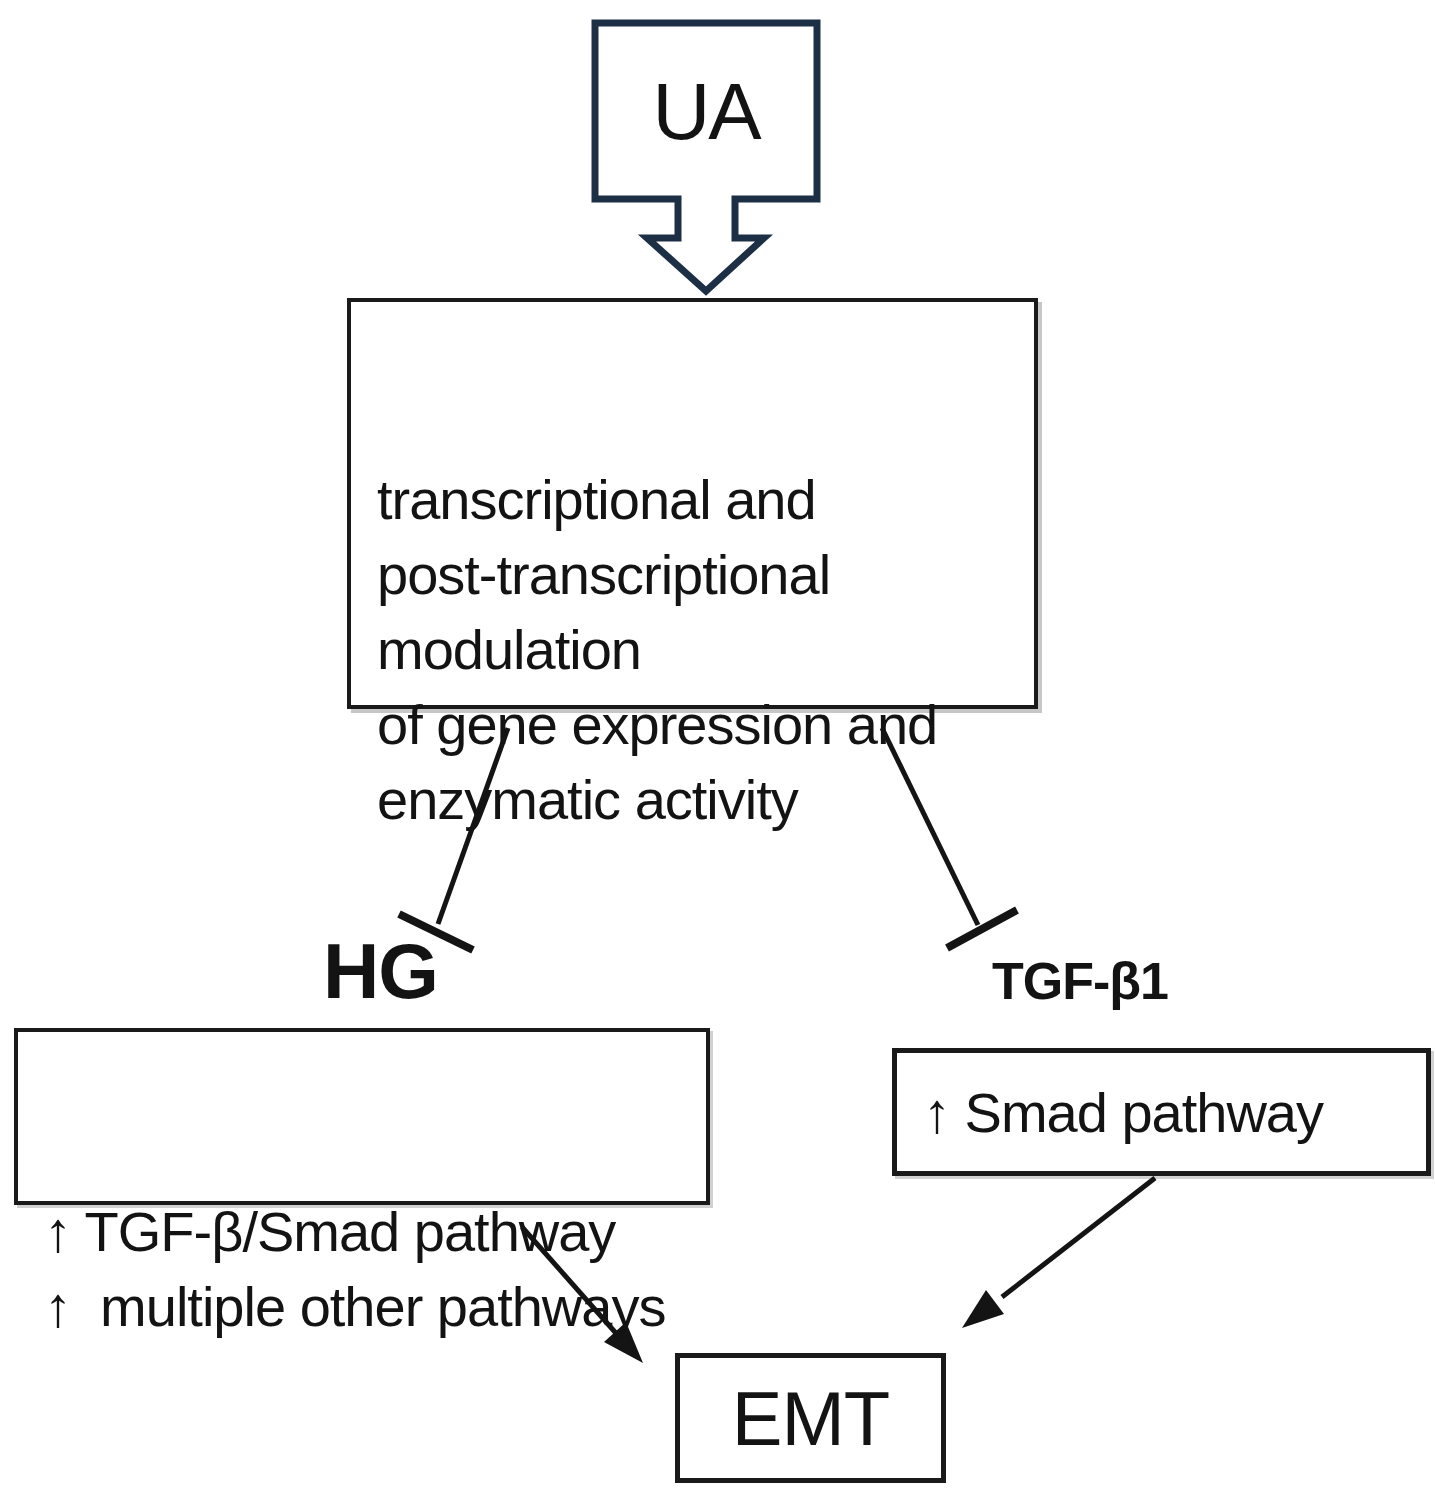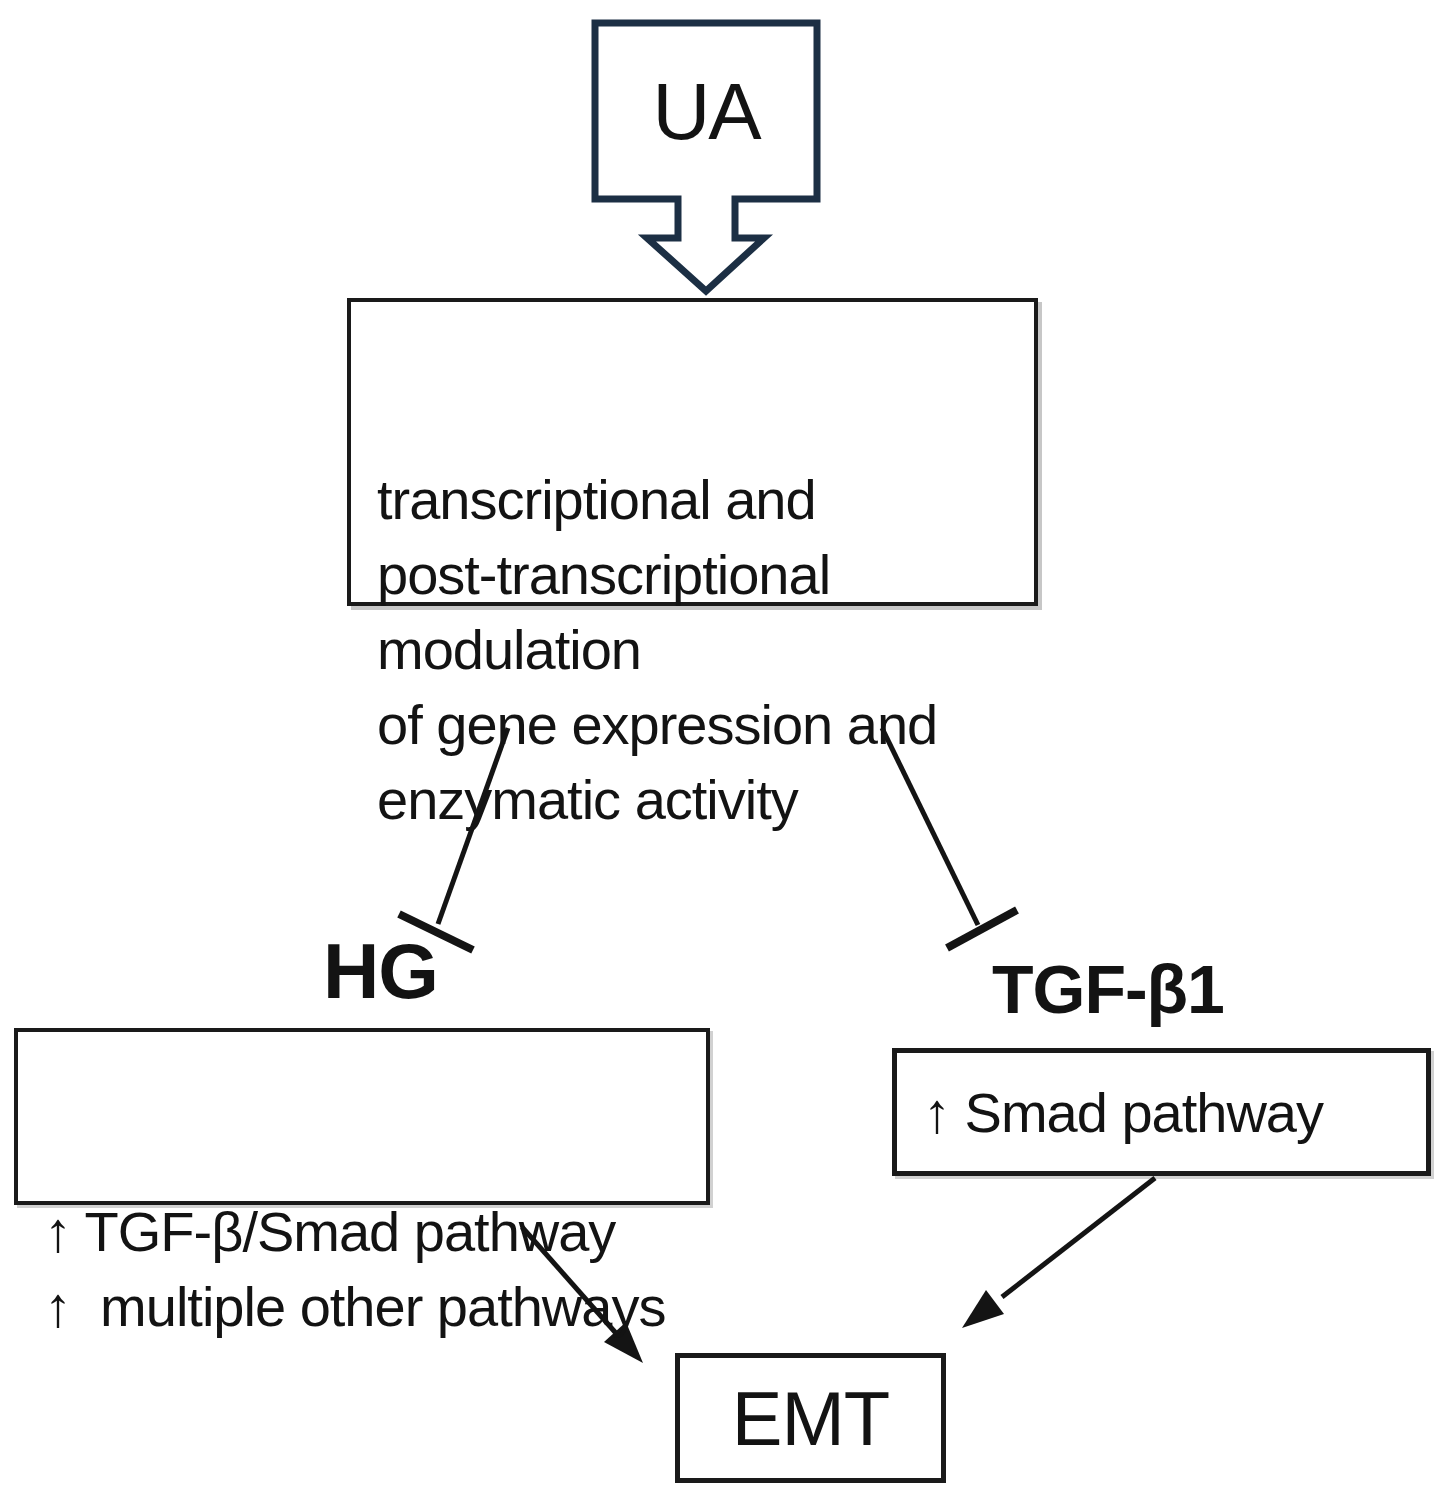--- a/index.html
+++ b/index.html
@@ -18,42 +18,42 @@
   .ua-callout{fill:#ffffff;stroke:var(--ua_outline,#1c2f44);stroke-width:7;stroke-linejoin:miter;}
 
   .node,.box,.label{position:absolute;box-sizing:border-box;}
 
   .ua-label{
     left:595px;top:23px;width:222px;height:177px;
     display:flex;align-items:center;justify-content:center;
     font-size:80px;font-weight:400;letter-spacing:-2px;
   }
   .main-box{
-    left:347px;top:298px;width:691px;height:308px;
+    left:347px;top:298px;width:691px;height:411px;
     border:4px solid var(--box_border,#1a1a1a);background:#fff;
     padding:10px 14px 0 26px;
     font-size:56px;line-height:75px;letter-spacing:-1px;
     white-space:pre-wrap;
     box-shadow:4px 4px 0 rgba(0,0,0,0.22);
   }
   .hg-label{
     left:323px;top:932px;
     font-size:78px;font-weight:700;line-height:1;letter-spacing:-1px;
   }
   .hg-box{
     left:14px;top:1028px;width:696px;height:177px;
     border:4px solid var(--box_border,#1a1a1a);background:#fff;
     padding:12px 10px 16px 26px;
     font-size:56px;line-height:75px;letter-spacing:-1px;
     white-space:pre-wrap;
     box-shadow:3px 3px 0 rgba(0,0,0,0.18);
   }
   .tgf-label{
     left:992px;top:955px;
-    font-size:68px;font-weight:700;line-height:1;letter-spacing:-1px;
+    font-size:52px;font-weight:700;line-height:1;letter-spacing:-1px;
   }
   .tgf-box{
     left:892px;top:1048px;width:539px;height:128px;
     border:5px solid var(--box_border,#1a1a1a);background:#fff;
     display:flex;align-items:center;
     padding-left:26px;
     font-size:56px;letter-spacing:-1px;
     box-shadow:3px 3px 0 rgba(0,0,0,0.18);
   }
   .emt-box{

